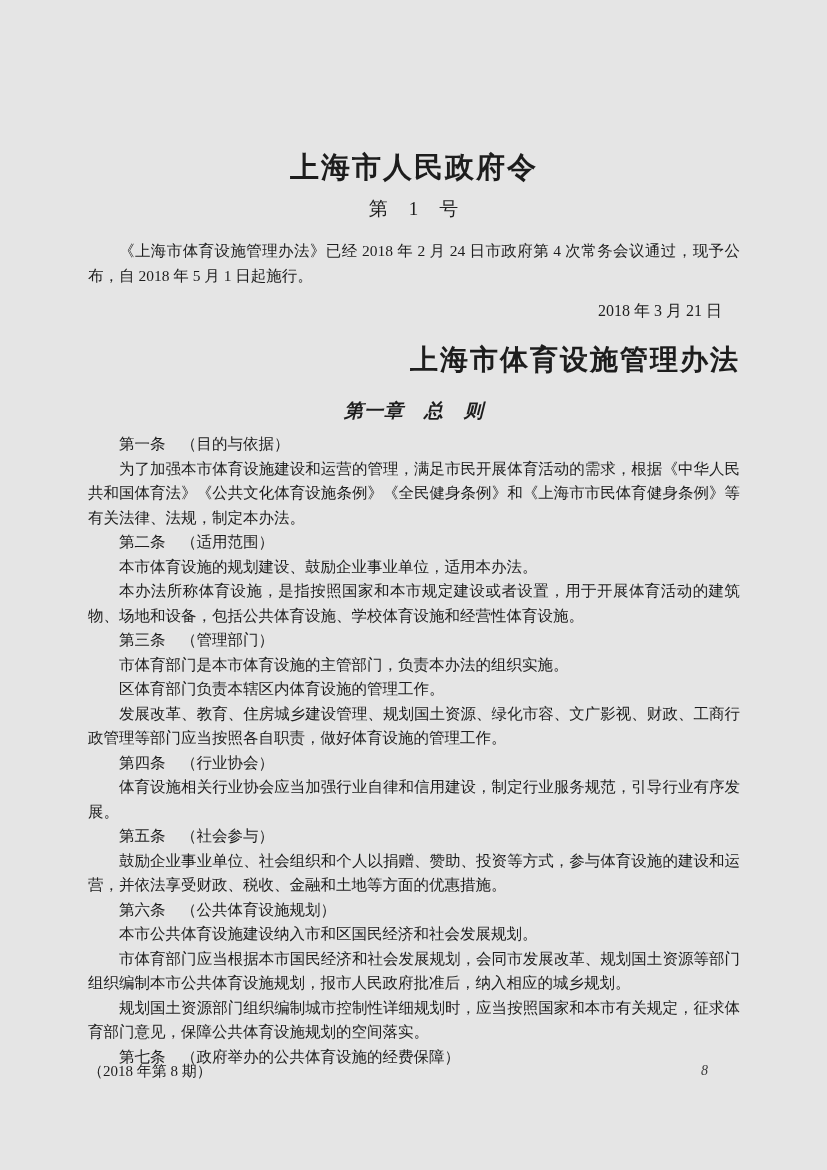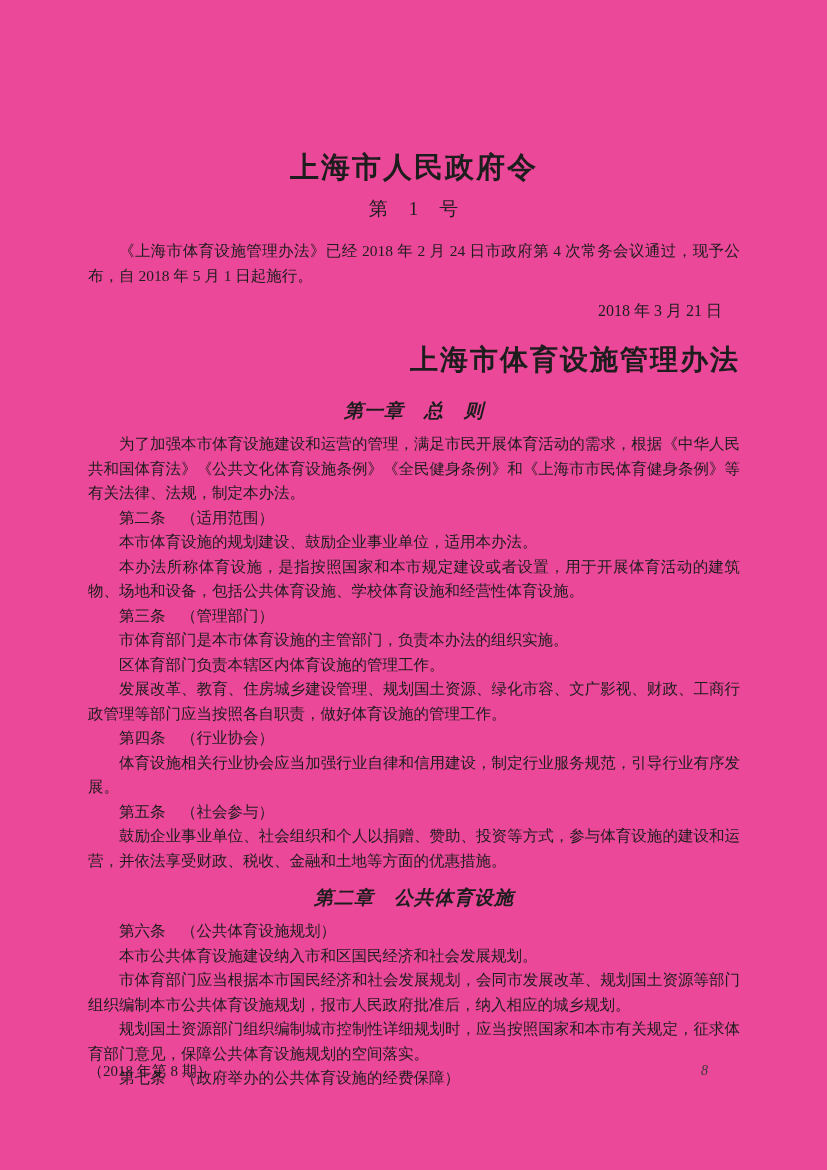--- a/index.html
+++ b/index.html
@@ -5,21 +5,21 @@
   * { margin: 0; padding: 0; box-sizing: border-box; }
   html, body { background: #ffffff; }
   body {
     font-family: "Liberation Serif", "DejaVu Serif", serif;
     color: #1d1d1d;
   }
   .page {
     position: relative;
     width: 827px;
     height: 1170px;
-    background: #ec4899;
+    background: #e5e5e5;
     overflow: hidden;
     padding: 0 87px 0 88px;
   }
   .order-title {
     margin-top: 150px;
     text-align: center;
     font-size: 29px;
     font-weight: bold;
     letter-spacing: 2px;
     line-height: 34px;
@@ -116,33 +116,33 @@
   <p class="promulgation">《上海市体育设施管理办法》已经 2018 年 2 月 24 日市政府第 4 次常务会议通过，现予公布，自 2018 年 5 月 1 日起施行。</p>
 
 
   <div class="sig-date">2018 年 3 月 21 日</div>
 
   <h2 class="reg-title">上海市体育设施管理办法</h2>
 
 
   <div class="doc-body">
       <h3 class="chapter">第一章　总　则</h3>
+      <p class="para">第一条　（目的与依据）</p>
       <p class="para">为了加强本市体育设施建设和运营的管理，满足市民开展体育活动的需求，根据《中华人民共和国体育法》《公共文化体育设施条例》《全民健身条例》和《上海市市民体育健身条例》等有关法律、法规，制定本办法。</p>
       <p class="para">第二条　（适用范围）</p>
       <p class="para">本市体育设施的规划建设、鼓励企业事业单位，适用本办法。</p>
       <p class="para">本办法所称体育设施，是指按照国家和本市规定建设或者设置，用于开展体育活动的建筑物、场地和设备，包括公共体育设施、学校体育设施和经营性体育设施。</p>
       <p class="para">第三条　（管理部门）</p>
       <p class="para">市体育部门是本市体育设施的主管部门，负责本办法的组织实施。</p>
       <p class="para">区体育部门负责本辖区内体育设施的管理工作。</p>
       <p class="para">发展改革、教育、住房城乡建设管理、规划国土资源、绿化市容、文广影视、财政、工商行政管理等部门应当按照各自职责，做好体育设施的管理工作。</p>
       <p class="para">第四条　（行业协会）</p>
       <p class="para">体育设施相关行业协会应当加强行业自律和信用建设，制定行业服务规范，引导行业有序发展。</p>
       <p class="para">第五条　（社会参与）</p>
       <p class="para">鼓励企业事业单位、社会组织和个人以捐赠、赞助、投资等方式，参与体育设施的建设和运营，并依法享受财政、税收、金融和土地等方面的优惠措施。</p>
-      <h3 class="chapter">第二章　公共体育设施</h3>
       <p class="para">第六条　（公共体育设施规划）</p>
       <p class="para">本市公共体育设施建设纳入市和区国民经济和社会发展规划。</p>
       <p class="para">市体育部门应当根据本市国民经济和社会发展规划，会同市发展改革、规划国土资源等部门组织编制本市公共体育设施规划，报市人民政府批准后，纳入相应的城乡规划。</p>
       <p class="para">规划国土资源部门组织编制城市控制性详细规划时，应当按照国家和本市有关规定，征求体育部门意见，保障公共体育设施规划的空间落实。</p>
       <p class="para">第七条　（政府举办的公共体育设施的经费保障）</p>
     </div>
 
   <div class="footer">
     <span class="issue">（2018 年第 8 期）</span>
     <span class="page-num">8</span>

